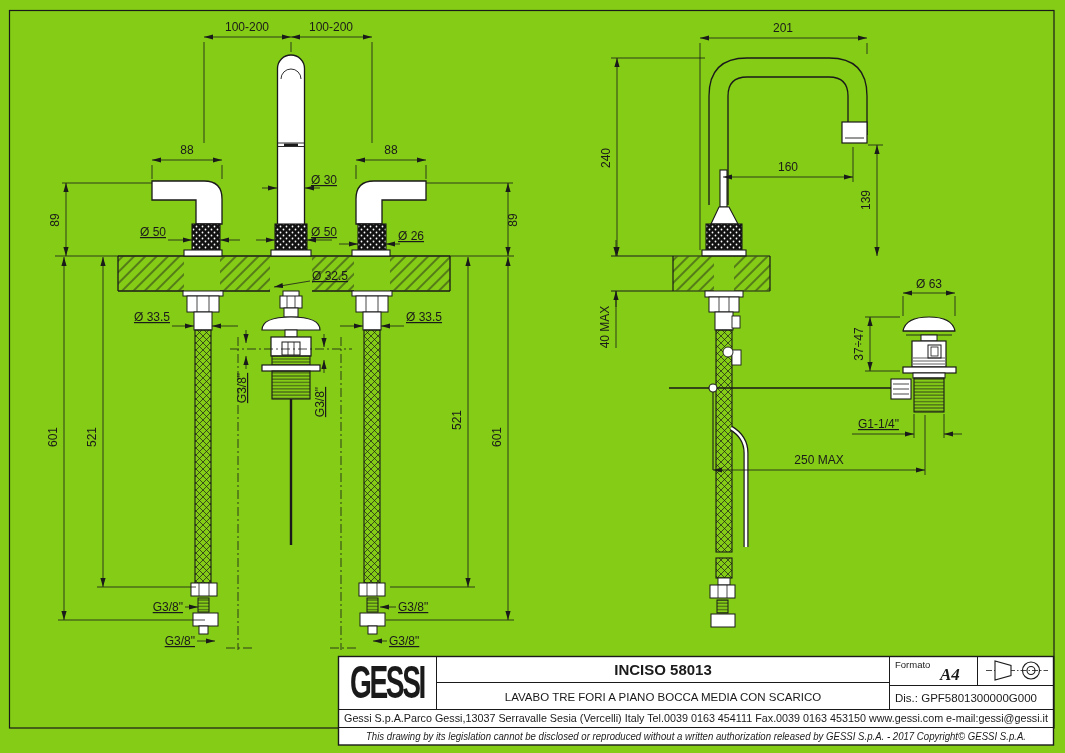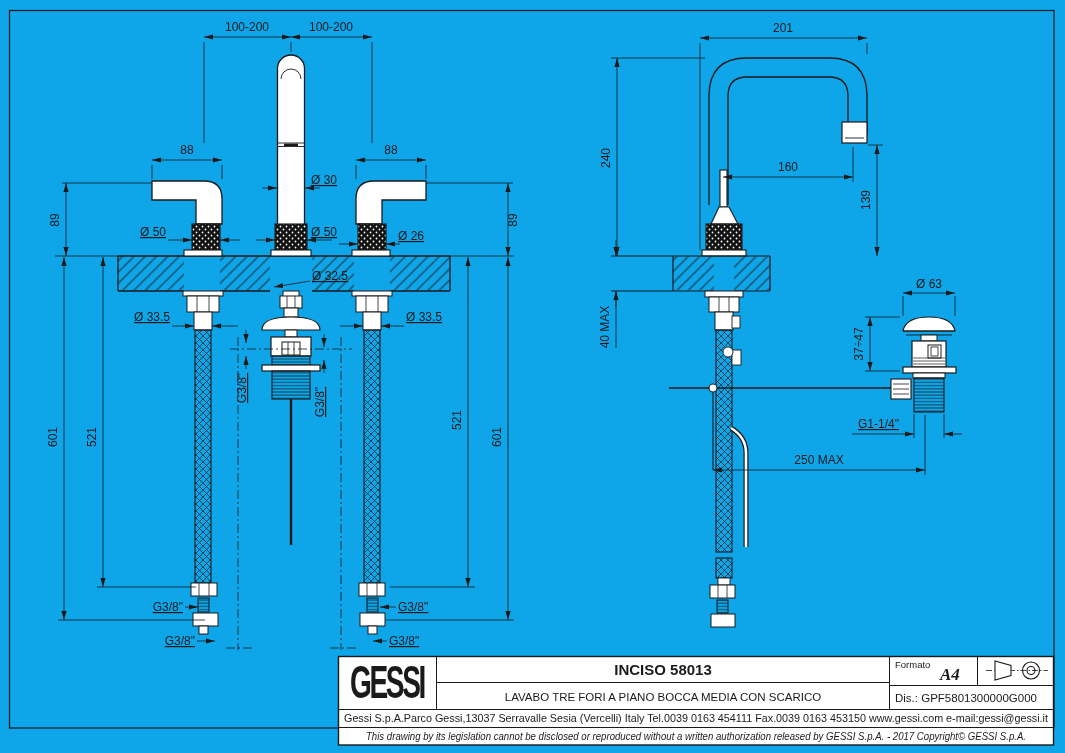--- a/index.html
+++ b/index.html
@@ -1,16 +1,16 @@
 <!DOCTYPE html>
 <html><head>
 <meta charset="utf-8">
 <style>
   html,body { margin:0; padding:0; background:#ffffff; }
-  .page { position:relative; width:1065px; height:753px; background:#0ea5e9; overflow:hidden; }
+  .page { position:relative; width:1065px; height:753px; background:#84cc16; overflow:hidden; }
   svg { display:block; }
   text { fill:#1a1a1a; }
   .dim  { font:12px "Liberation Sans", sans-serif; }
   .dimu { font:12px "Liberation Sans", sans-serif; text-decoration:underline; }
   .tb-title { font:bold 15px "Liberation Sans", sans-serif; }
   .tb-sub   { font:11.5px "Liberation Sans", sans-serif; }
   .tb-small { font:9.5px "Liberation Sans", sans-serif; }
   .tb-a4    { font:italic bold 17px "Liberation Serif", serif; }
   .tb-dis   { font:11.5px "Liberation Sans", sans-serif; }
   .tb-co    { font:10.8px "Liberation Sans", sans-serif; }

